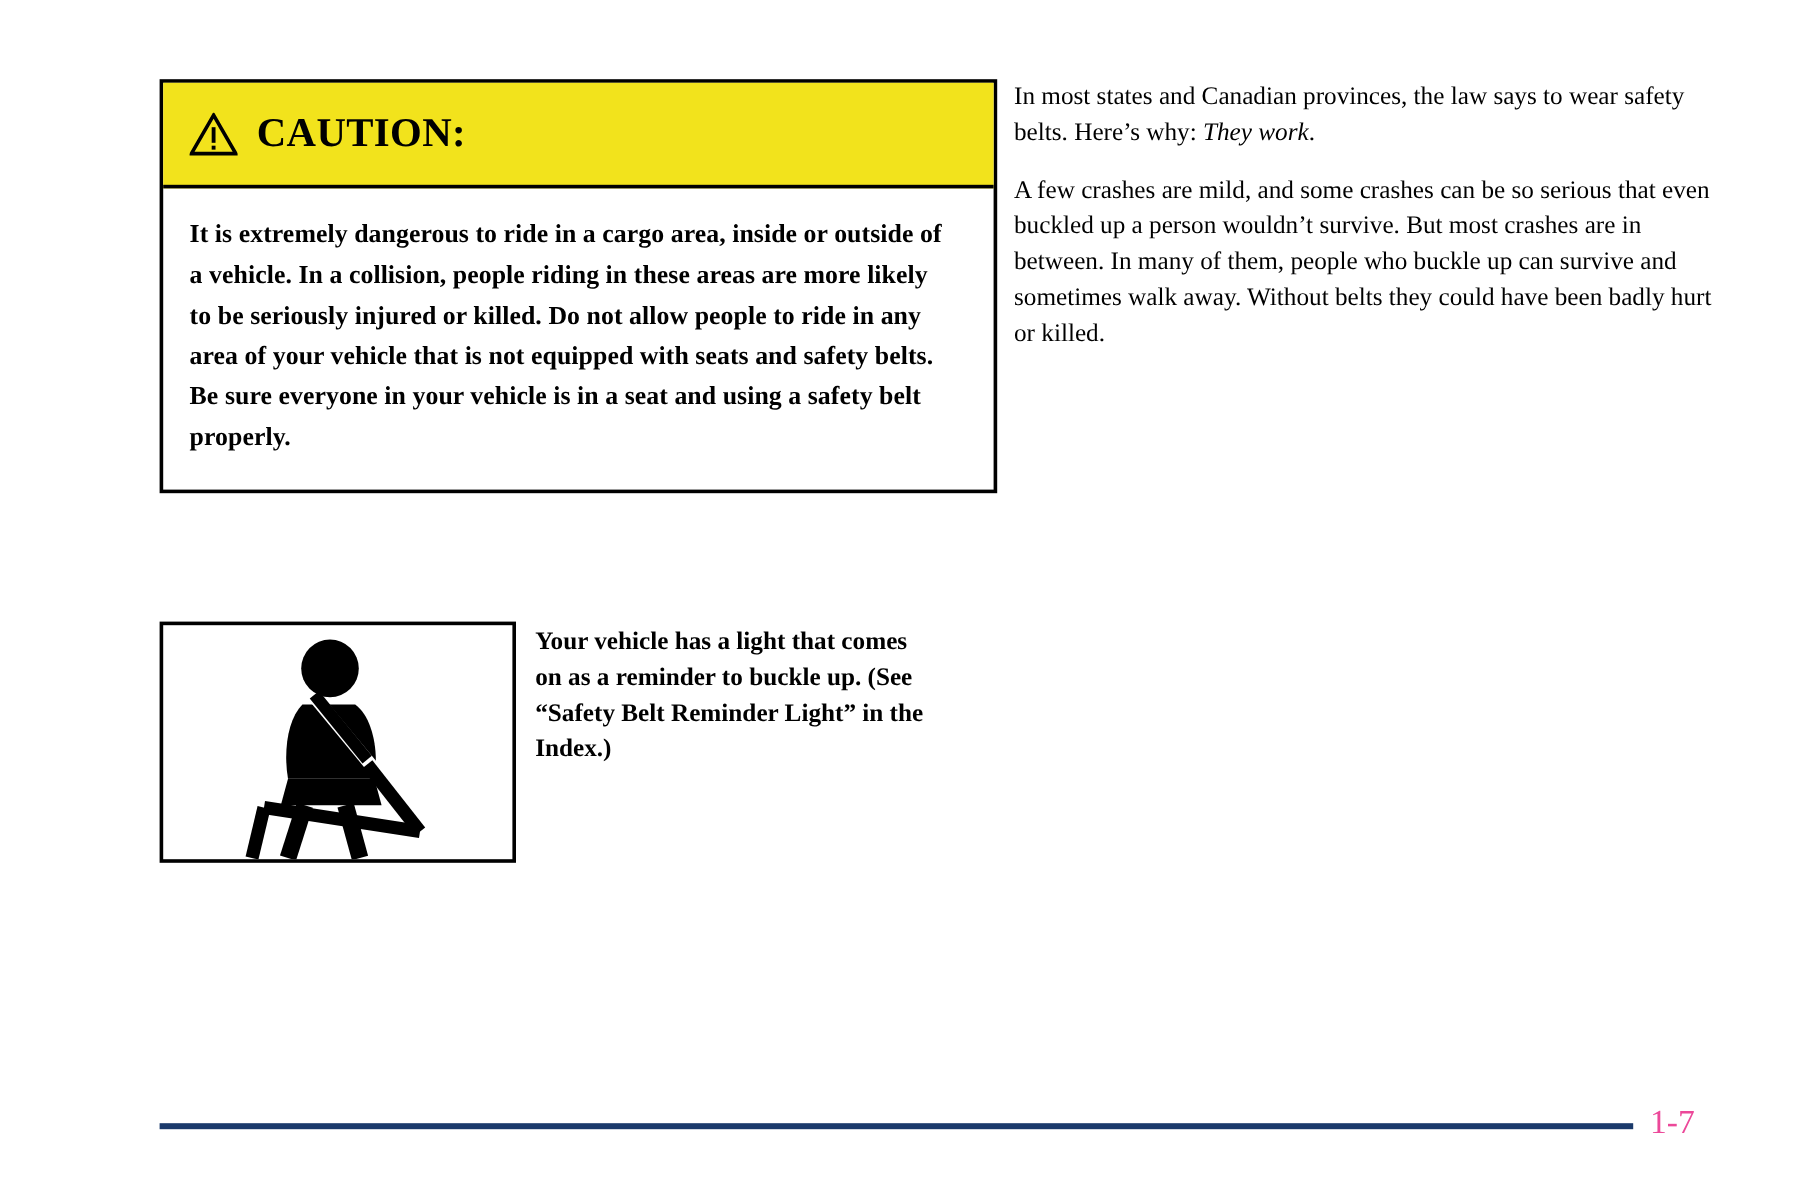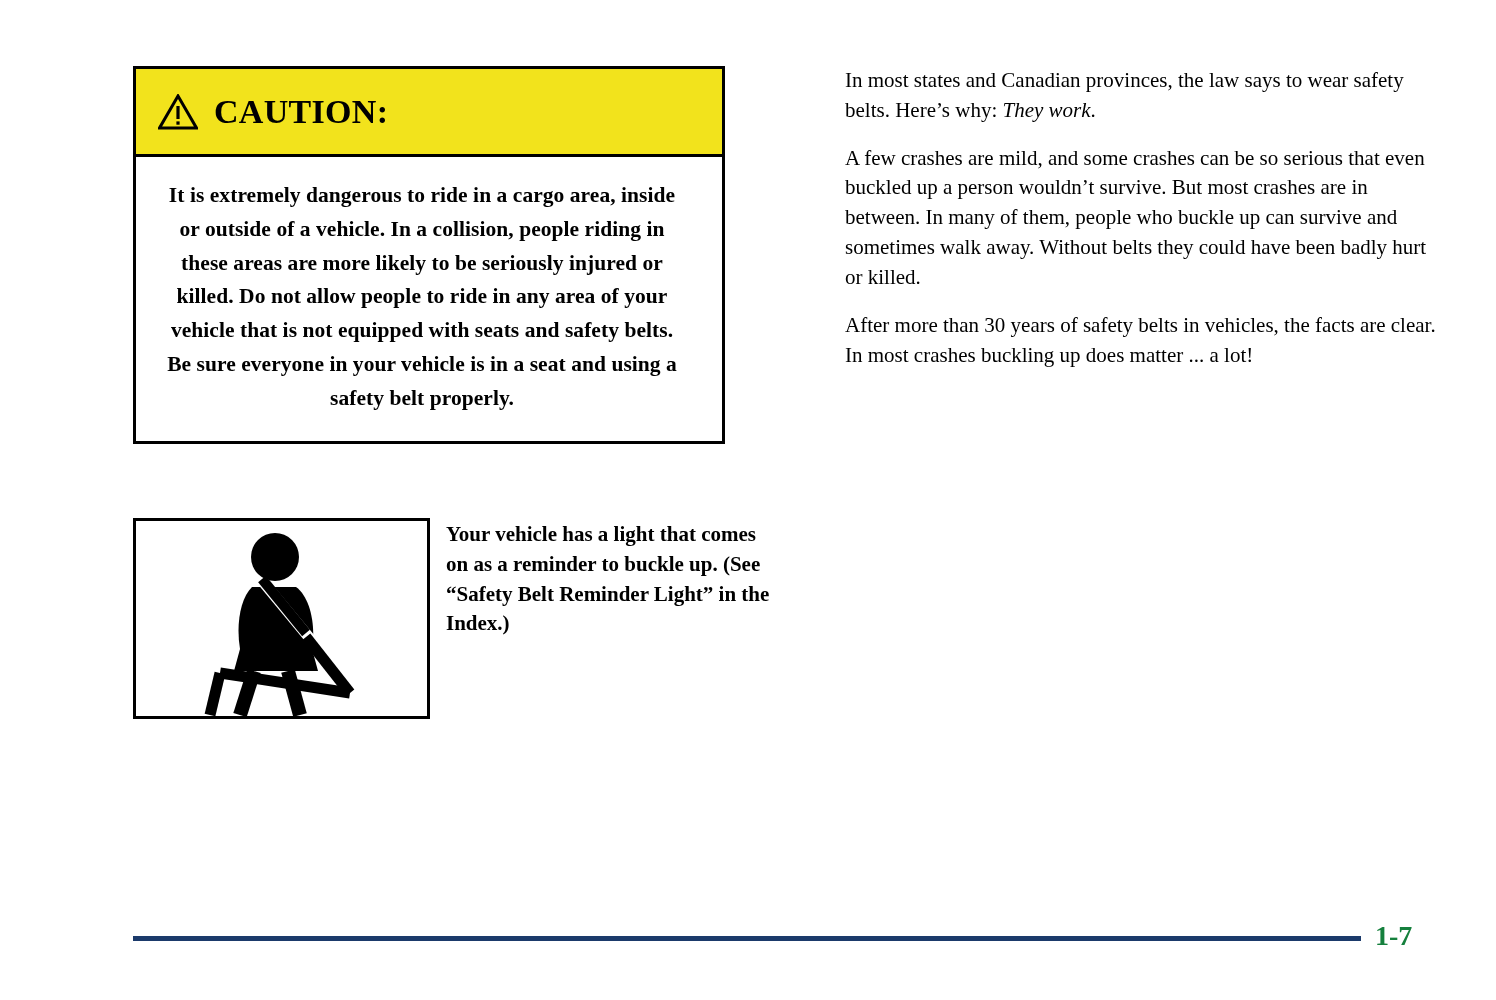--- a/index.html
+++ b/index.html
@@ -24,24 +24,23 @@
   
   .left-col {
     position: absolute;
     left: 133px;
     top: 66px;
     width: 630px;
   }
 
   .caution-box {
     border: 3px solid #000;
-    width: 592px;
+    width: 698px;
     box-sizing: border-box;
     background: #ffffff;
-    text-align: center;
   }
 
   .caution-header {
     background: #f2e31c;
     border-bottom: 3px solid #000;
     height: 88px;
     display: flex;
     align-items: center;
     padding-left: 22px;
     box-sizing: border-box;
@@ -133,22 +132,22 @@
     width: 1228px;
     height: 5px;
     background: #1b3a6b;
   }
 
   .page-number {
     position: absolute;
     left: 1375px;
     top: 920px;
     font-size: 28px;
-    font-weight: bold;
-    color: #15803d;
+    font-weight: normal;
+    color: #ec4899;
     font-family: "Liberation Serif", serif;
   }
 </style>
 </head>
 <body>
 
 <div class="page">
 
   <div class="left-col">
     <div class="caution-box">
@@ -191,19 +190,18 @@
       </svg>
     </div>
     <div class="figure-caption">Your vehicle has a light that comes on as a reminder to buckle up. (See “Safety Belt Reminder Light” in the Index.)</div>
   </div>
 
   <div class="right-col">
     <p>
       <span>In most states and Canadian provinces, the law says to wear safety belts. Here’s why: </span><em class="ital">They work</em><span>.</span>
     </p>
     <p>A few crashes are mild, and some crashes can be so serious that even buckled up a person wouldn’t survive. But most crashes are in between. In many of them, people who buckle up can survive and sometimes walk away. Without belts they could have been badly hurt or killed.</p>
-    <p>After more than 30 years of safety belts in vehicles, the facts are clear. In most crashes buckling up does matter ... a lot!</p>
   </div>
 
   <div class="footer-rule"></div>
   <div class="page-number">1-7</div>
 
 </div>
 
 </body></html>

